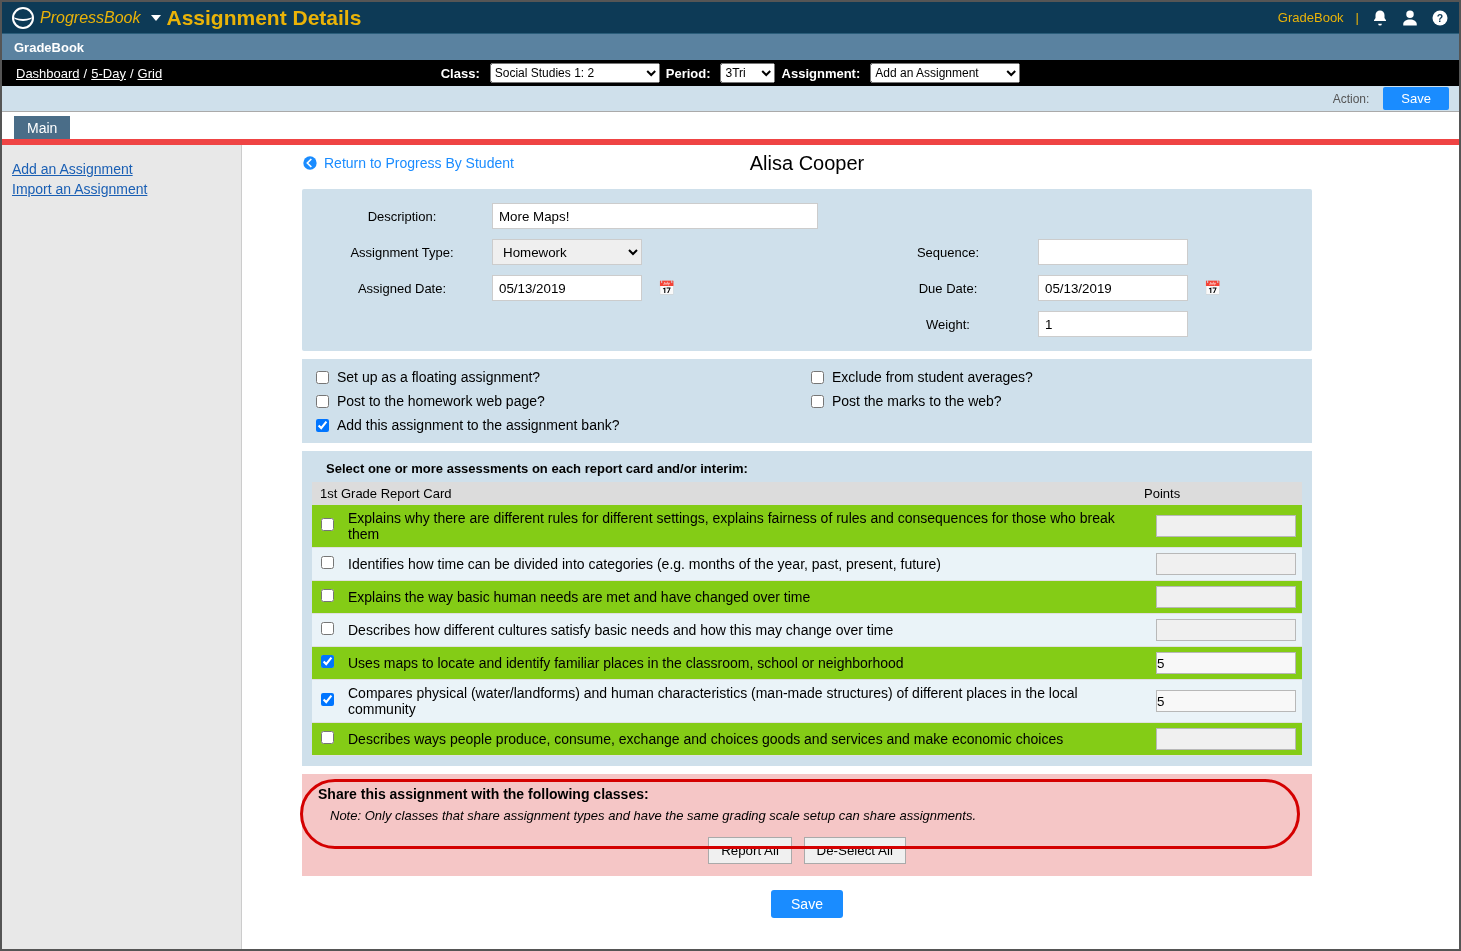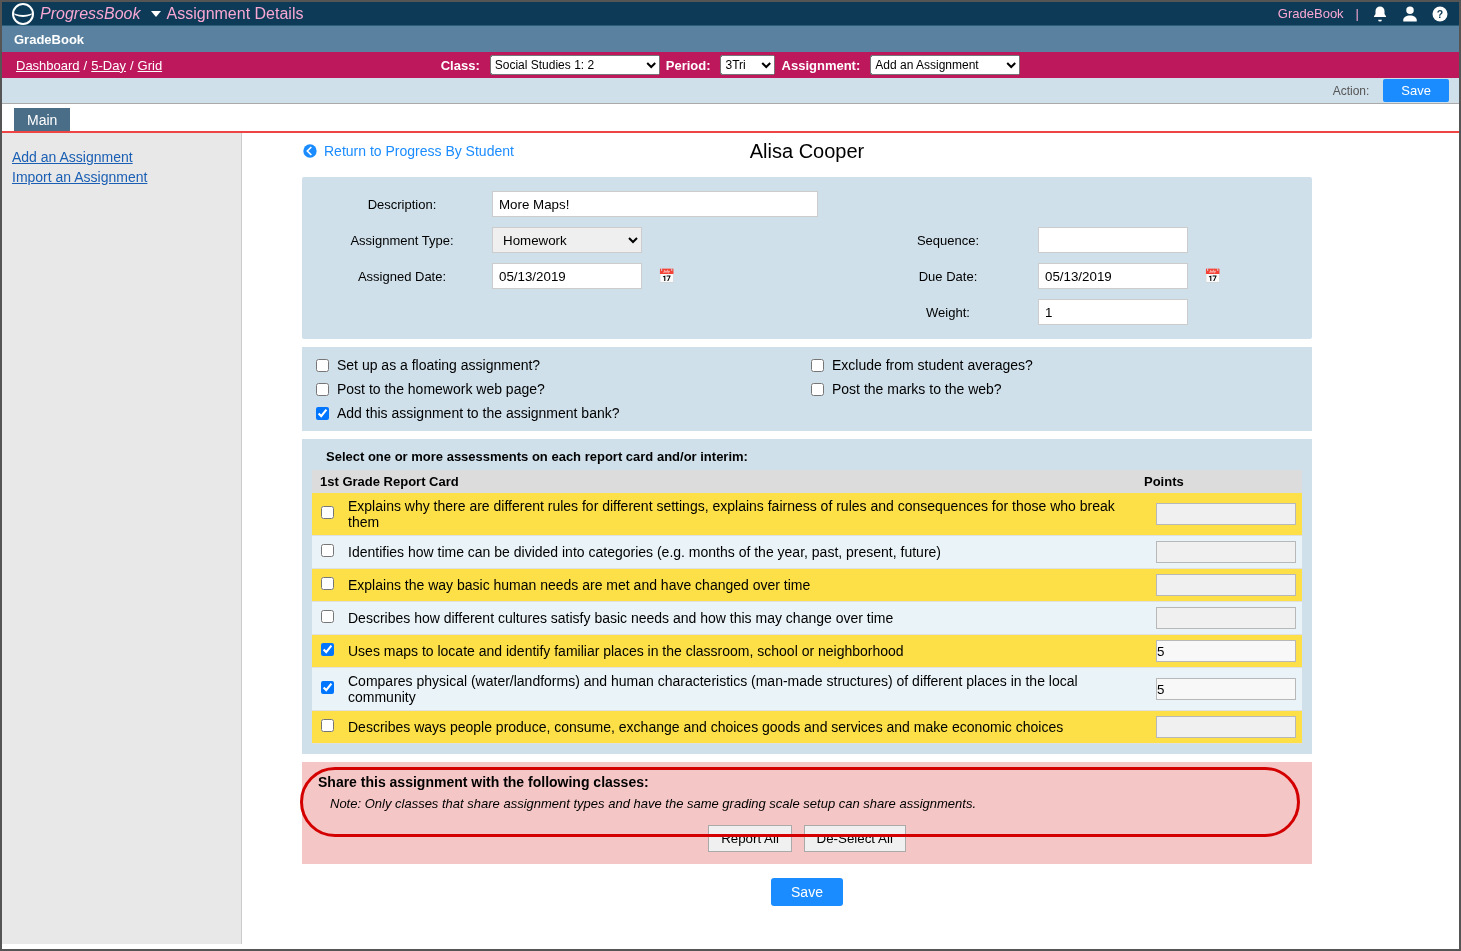--- a/index.html
+++ b/index.html
@@ -1,57 +1,57 @@
 <!DOCTYPE html>
 <html><head>
 <meta charset="utf-8">
 <style>
 * { box-sizing: border-box; margin: 0; padding: 0; }
 body { font-family: Arial, Helvetica, sans-serif; font-size: 13px; background: #fff; border: 2px solid #555; width: 1461px; height: 951px; overflow: hidden; }
-.top-bar { background: #0d3a56; color: #f9a8d4; height: 24px; display: flex; align-items: center; padding: 0 10px; border-bottom: 1px solid #2a5d7a; }
+.top-bar { background: #0d3a56; color: #eab308; height: 32px; display: flex; align-items: center; padding: 0 10px; border-bottom: 1px solid #2a5d7a; }
 .logo { display: flex; align-items: center; font-size: 16px; font-weight: 500; font-style: italic; }
 .logo-icon { width: 22px; height: 22px; border: 2px solid #fff; border-radius: 50%; margin-right: 6px; position: relative; }
 .logo-icon::before { content: ''; position: absolute; width: 20px; height: 8px; border-bottom: 2px solid #fff; border-radius: 50%; top: 2px; left: -1px; }
-.page-title-text { margin-left: 10px; font-size: 16px; font-weight: normal; display:flex; align-items:center; }
+.page-title-text { margin-left: 10px; font-size: 21px; font-weight: bold; display:flex; align-items:center; }
 .caret-down { width:0; height:0; border-left:5px solid transparent; border-right:5px solid transparent; border-top:6px solid #fff; margin-right:6px; }
 .top-right { margin-left: auto; display: flex; align-items: center; gap: 12px; }
 .top-right .ico { width:18px; height:18px; fill:#fff; }
 .sub-bar { background: #5a82a0; color: #fff; height: 26px; display:flex; align-items:center; padding:0 12px; font-size:13px; font-weight:bold; }
-.crumbs-bar { background: #be185d; color:#fff; height:26px; display:flex; align-items:center; padding:0 14px; font-size:13px; }
+.crumbs-bar { background: #000000; color:#fff; height:26px; display:flex; align-items:center; padding:0 14px; font-size:13px; }
 .crumbs-bar a { color:#fff; text-decoration:underline; }
 .crumbs-bar .sep { margin:0 4px; }
 .crumbs-center { margin-left:auto; margin-right:auto; display:flex; align-items:center; gap:6px; position:absolute; left:50%; transform:translateX(-50%); }
 .crumbs-bar label { font-weight:bold; margin-right:4px; }
 .crumbs-bar select { font-size:12px; height:20px; }
 .crumbs-bar .class-sel { width:170px; }
 .crumbs-bar .period-sel { width:55px; }
 .crumbs-bar .assign-sel { width:150px; }
 .action-bar { background:#cfe0eb; height:26px; display:flex; align-items:center; justify-content:flex-end; padding:0 10px; font-size:12px; color:#555; gap:14px; border-bottom:1px solid #aaa; }
 .btn-save-top { background:#1a8cff; color:#fff; border:none; padding:4px 18px; font-size:13px; border-radius:2px; cursor:pointer; }
-.tabs-row { border-bottom:2px solid #ef4444; padding:0 12px; margin-top:4px; }
+.tabs-row { border-bottom:6px solid #ef4444; padding:0 12px; margin-top:4px; }
 .tab-main { display:inline-block; background:#4a6d88; color:#fff; padding:3px 12px; font-size:14px; border:1px solid #4a6d88; border-bottom:none; }
 .body-wrap { display:flex; height:calc(951px - 32px - 26px - 26px - 26px - 30px); }
 .sidebar { width:240px; background:#e8e8e8; padding:16px 10px; border-right:1px solid #ccc; }
 .sidebar a { display:block; color:#1a5fb4; text-decoration:underline; font-size:14px; margin-bottom:4px; }
 .content { flex:1; padding:10px 30px 10px 60px; overflow-y:auto; }
 .return-link { color:#1a8cff; text-decoration:none; font-size:14px; display:inline-flex; align-items:center; gap:6px; }
 .student-name { text-align:center; font-size:20px; font-weight:normal; margin-top:-22px; margin-bottom:14px; }
 .form-panel { background:#cfe0eb; padding:14px 20px; display:grid; grid-template-columns: 1fr 1fr; gap:10px 50px; border-radius:2px; }
 .form-row { display:flex; align-items:center; gap:10px; }
 .form-row label { width:160px; text-align:center; color:#000; }
 .form-row input[type=text], .form-row select { height:26px; padding:0 6px; border:1px solid #ccc; }
 .form-row input.wide { width:326px; }
 .form-row input.narrow, .form-row select.narrow { width:150px; }
 .cal-icon { color:#1a8cff; font-size:14px; margin-left:6px; cursor:pointer; }
 .options-panel { background:#cfe0eb; padding:10px 14px; margin-top:8px; display:grid; grid-template-columns:1fr 1fr; gap:8px; }
 .opt-row { display:flex; align-items:center; gap:8px; font-size:14px; }
 .assess-panel { background:#cfe0eb; padding:10px; margin-top:8px; }
-.assess-header { background:#dcdcdc; font-weight:bold; padding:4px 8px; display:flex;gap:28px; }
+.assess-header { background:#dcdcdc; font-weight:normal; padding:4px 8px; display:flex;gap:28px; }
 .assess-header .col-pts { margin-left:auto; width:150px; }
-.assess-table { width:100%; border-collapse:collapse; background:#fde047; }
+.assess-table { width:100%; border-collapse:collapse; background:#84cc16; }
 .assess-table td { padding:5px 6px; border-bottom:1px solid #e0e0e0; font-size:14px; }
 .assess-table tr.alt { background:#eaf3f8; }
 .assess-table td.chk { width:30px; text-align:center; }
 .assess-table td.pts { width:150px; }
 .assess-table td.pts input { width:140px; height:22px; border:1px solid #b8b8b8; background:#f0f0f0; }
 .assess-table td.pts input.has-val { background:#f8f8f8; }
 .sel-label { font-weight:bold; font-size:13px; padding:0 8px 6px 14px; }
 .highlight-oval { position:absolute; border:3px solid #d40000; border-radius:40px; pointer-events:none; }
 .share-panel { background:#f5c6c6; padding:12px 16px; margin-top:8px; }
 .share-panel .title { font-weight:bold; font-size:14px; }

